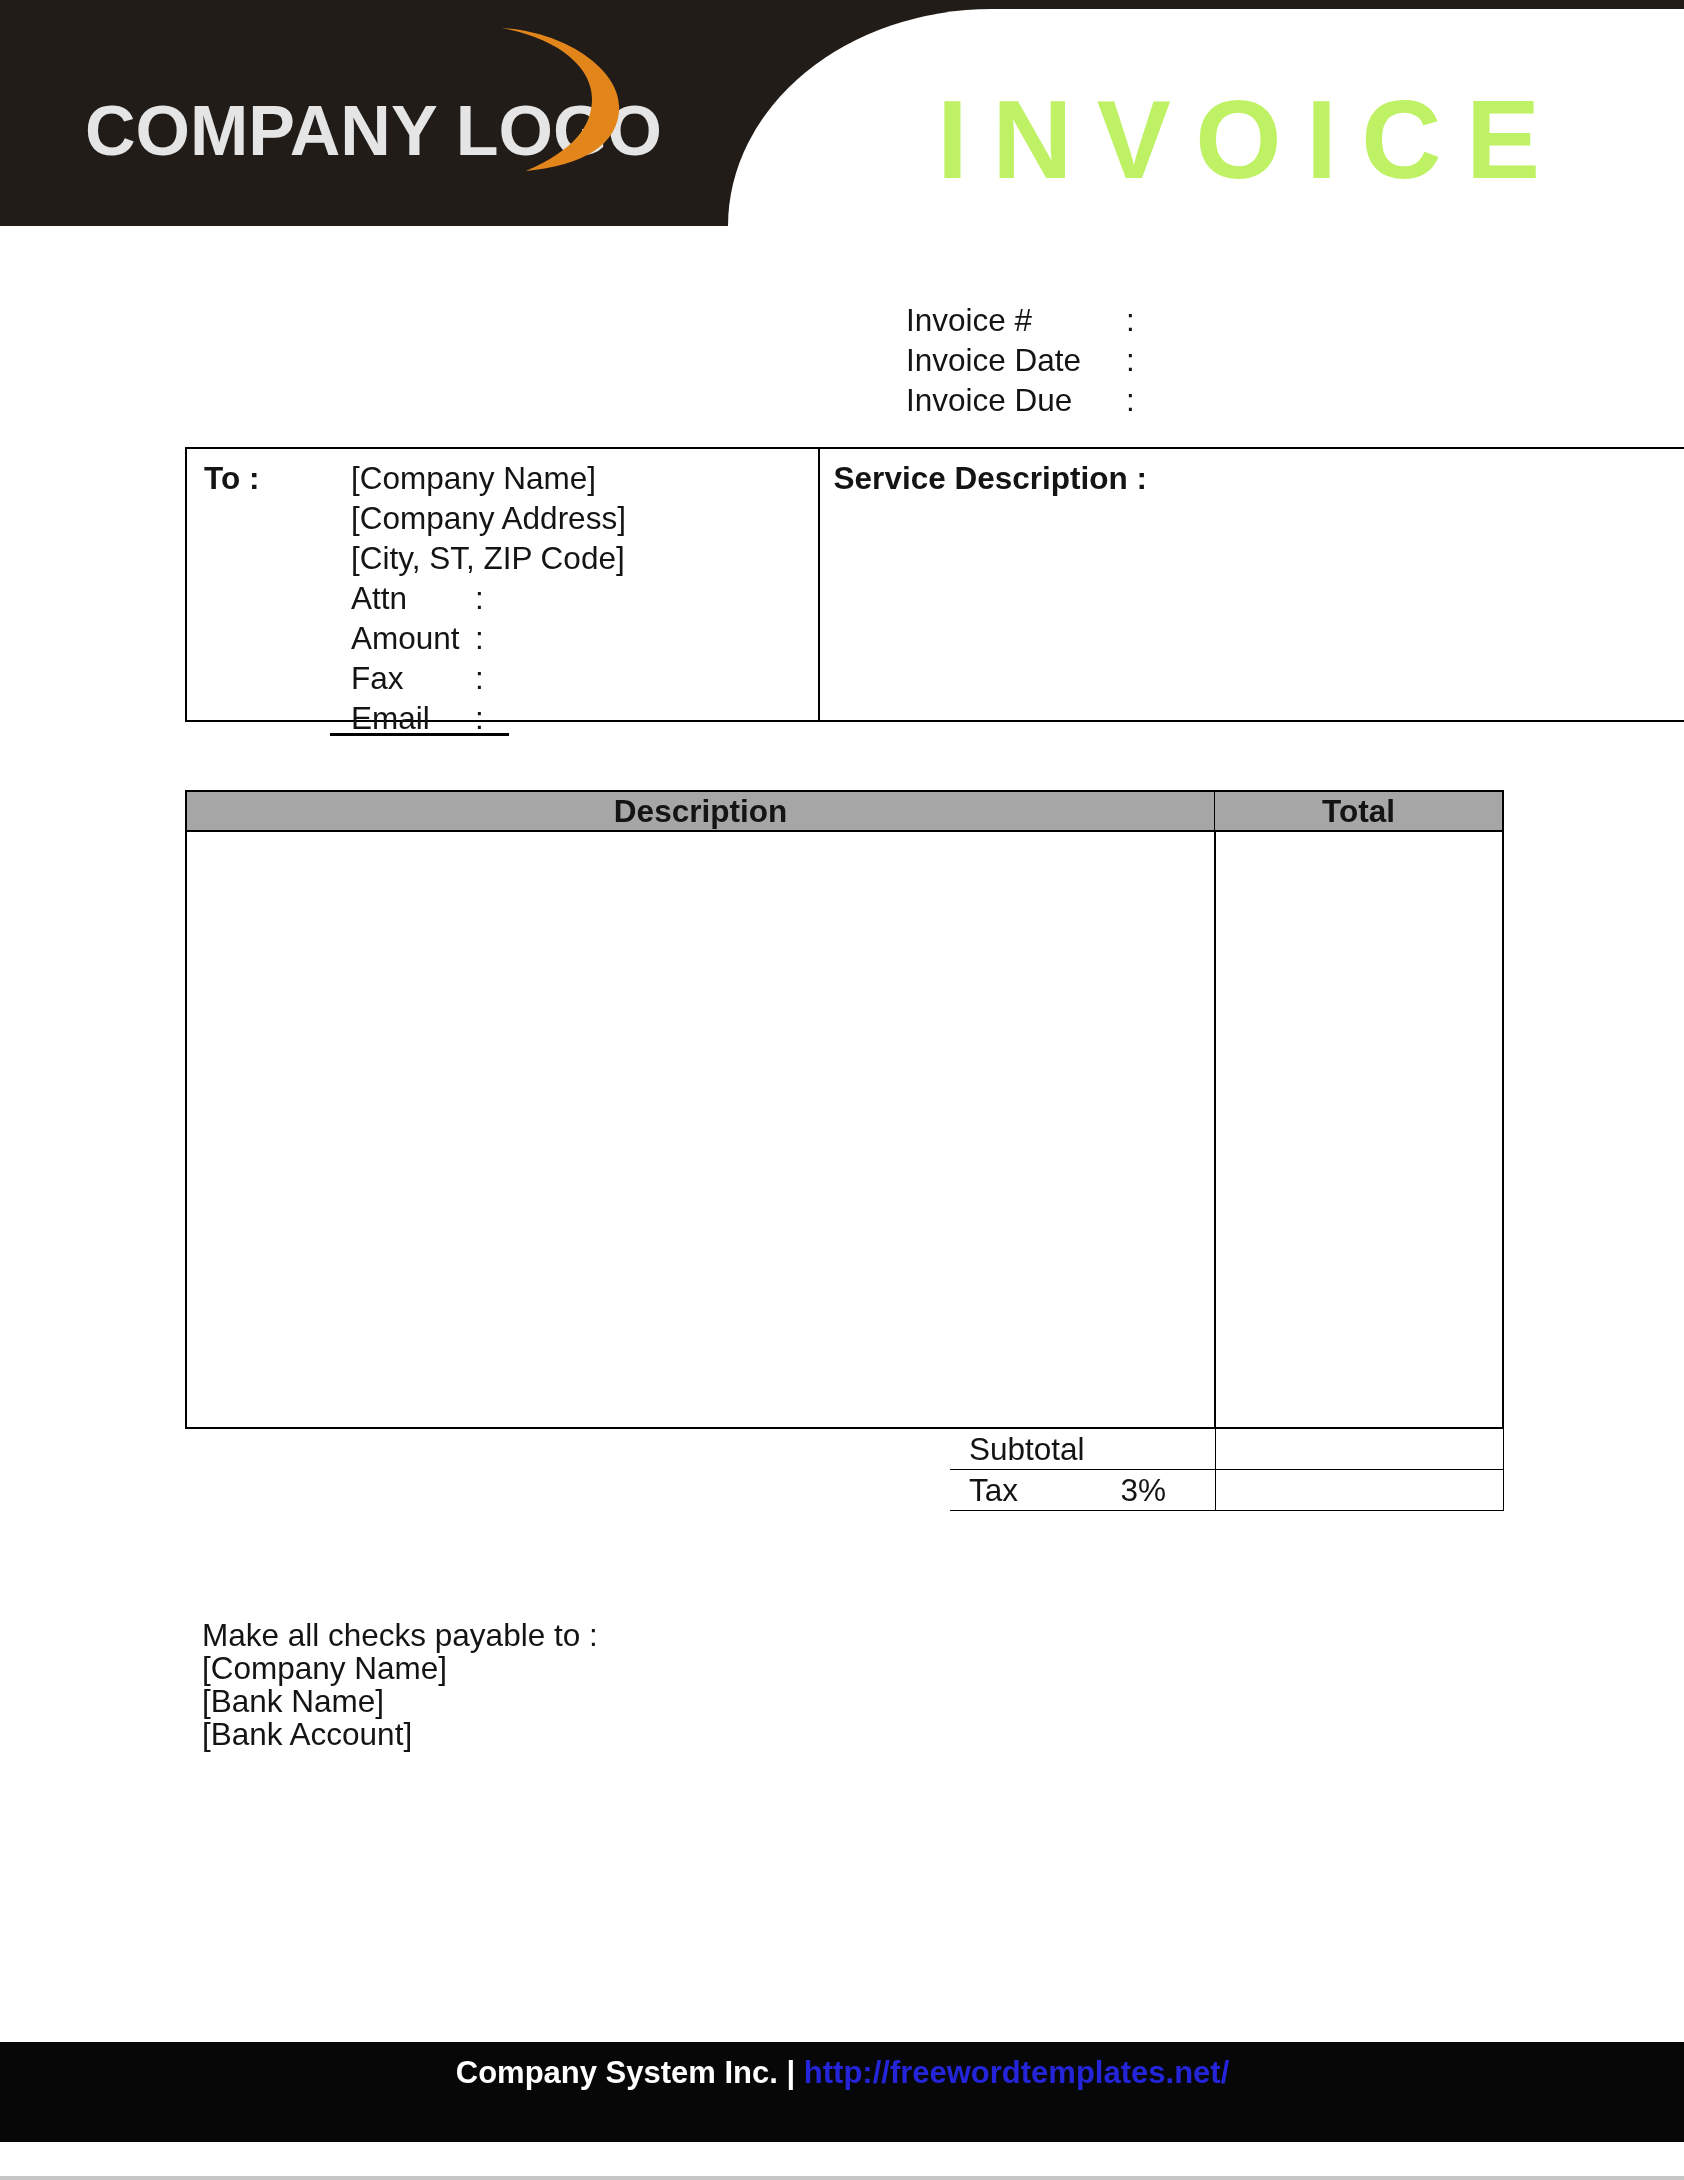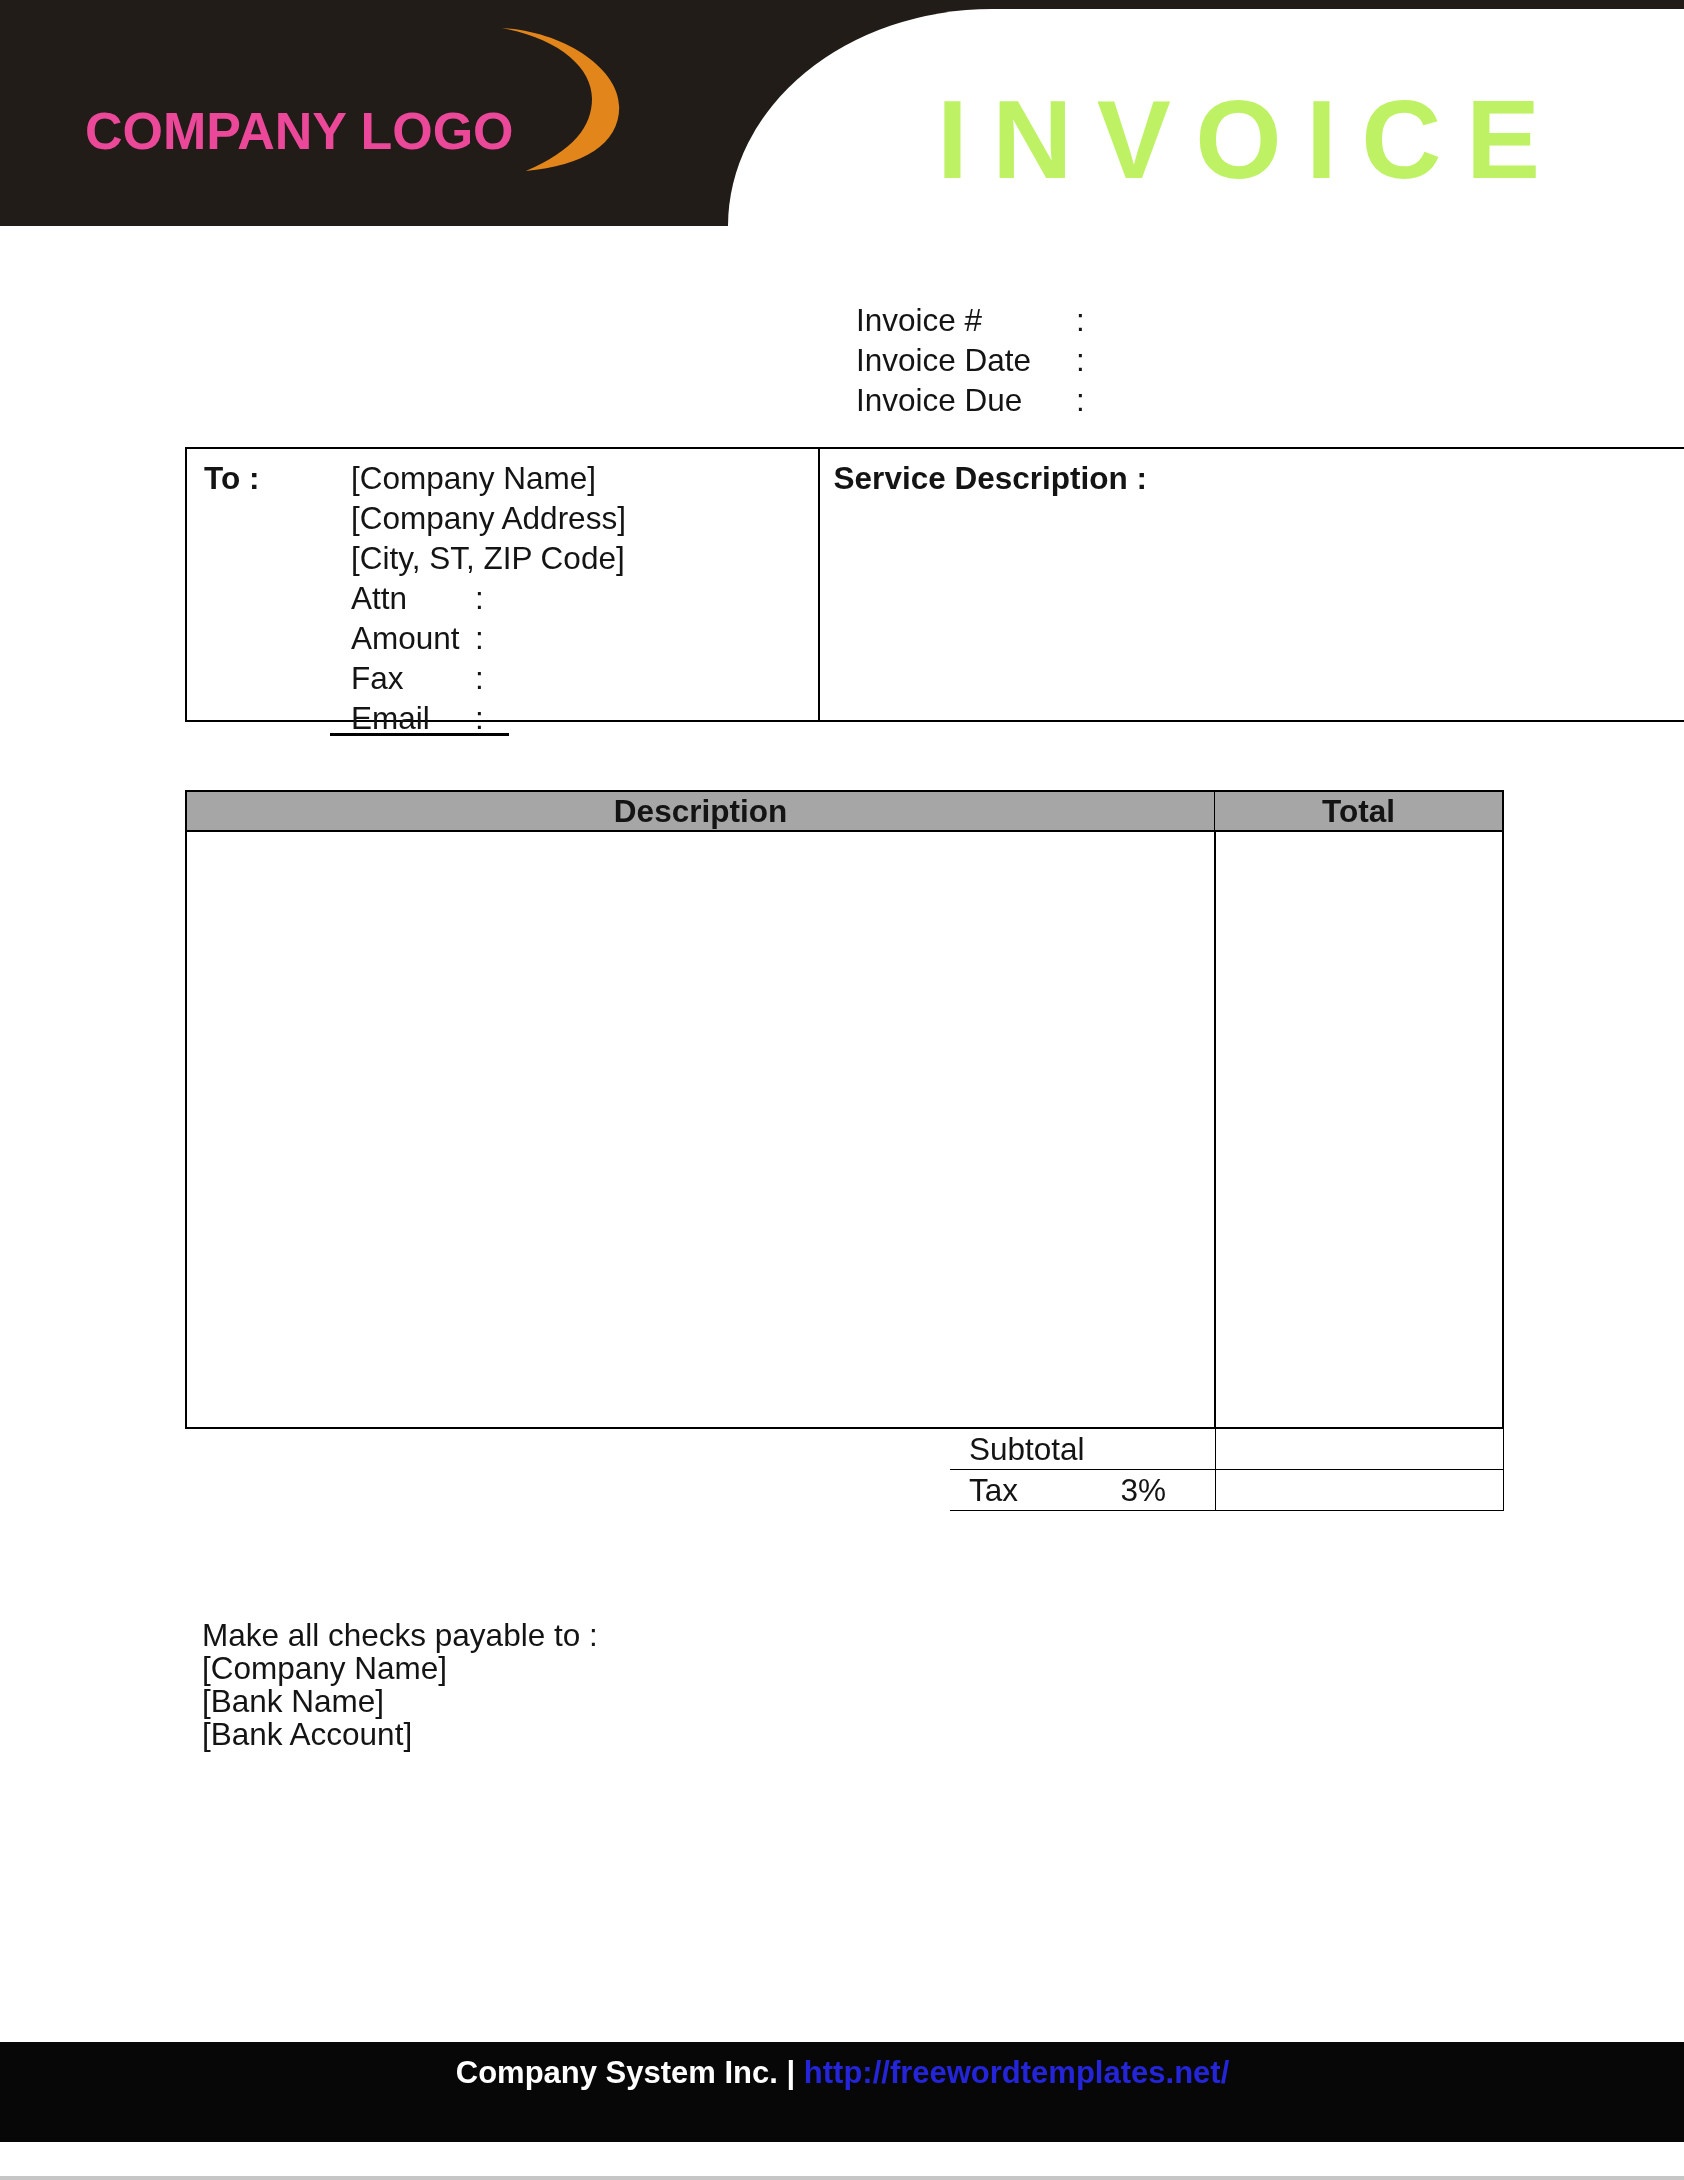--- a/index.html
+++ b/index.html
@@ -13,27 +13,27 @@
   *{margin:0;padding:0;box-sizing:border-box;}
   html,body{background:#ffffff;}
   #page{
     position:relative;width:1685px;height:2181px;background:#ffffff;
     font-family:"Liberation Sans",sans-serif;color:var(--ink);overflow:hidden;
   }
   
   .header-band{position:absolute;left:0;top:0;width:1685px;height:226px;background:var(--header-bar);}
   .header-curve{position:absolute;left:728px;top:8.5px;width:957px;height:217px;background:#ffffff;
     border-top-left-radius:264px 217px;}
-  .logo-text{position:absolute;left:85px;top:101px;font-size:52px;line-height:61px;font-weight:bold;
-    letter-spacing:0px;color:#ec4899;white-space:nowrap;z-index:2;}
+  .logo-text{position:absolute;left:85px;top:101px;font-size:70px;line-height:61px;font-weight:bold;
+    letter-spacing:0px;color:#e5e5e5;white-space:nowrap;z-index:2;}
   .logo-swoosh{position:absolute;left:490px;top:25.6px;width:136px;height:147px;z-index:3;}
   .invoice-title{position:absolute;left:937px;top:85px;font-size:111px;line-height:111px;
     font-weight:600;letter-spacing:0.22em;color:#bef264;white-space:nowrap;z-index:4;}
   
-  .meta{position:absolute;left:856px;top:300px;font-size:31.5px;line-height:40px;}
+  .meta{position:absolute;left:906px;top:300px;font-size:31.5px;line-height:40px;}
   .meta-row{display:flex;}
   .meta-label{width:220px;}
   .meta-colon{width:25.6px;}
   .meta-value{min-width:102px;}
   
   .to-box{position:absolute;left:185px;top:447px;width:1526px;height:275px;border:2.6px solid #000;
     display:flex;}
   .to-left{position:relative;width:631px;height:100%;}
   .to-label{position:absolute;left:17px;top:8.5px;font-size:31.5px;line-height:40px;font-weight:bold;}
   .to-lines{position:absolute;left:164px;top:8.5px;font-size:31.5px;line-height:40px;}

